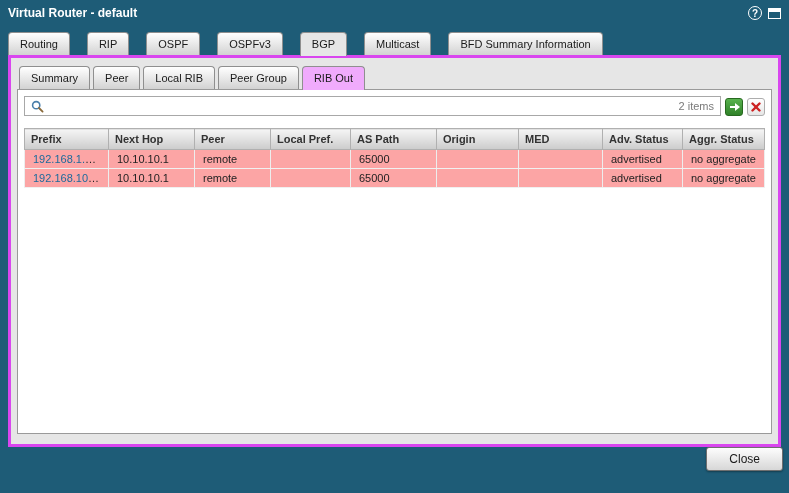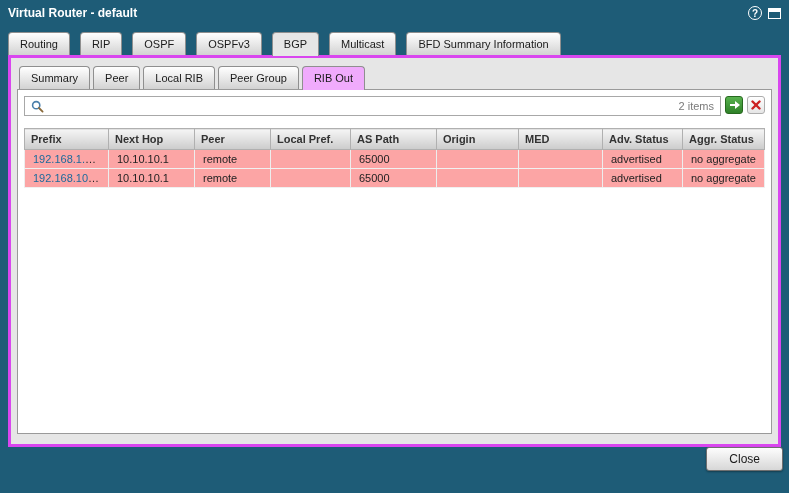--- a/index.html
+++ b/index.html
@@ -29,21 +29,21 @@
   .window-icon {
     width: 13px; height: 11px; border: 1px solid #ffffff; background: transparent;
     position: relative; cursor: pointer;
   }
   .window-icon::before {
     content: ""; position: absolute; left: 0; right: 0; top: 0; height: 3px; background: #ffffff;
   }
 
   
   .tabstrip {
-    display: flex; align-items: flex-end; gap: 10px;
+    display: flex; align-items: flex-end; gap: 17px;
     padding: 6px 8px 0 8px;
   }
   .tab {
     background: linear-gradient(#ffffff, #d2d2d2);
     border: 1px solid #8f8f8f; border-bottom: none;
     border-radius: 4px 4px 0 0;
     padding: 5px 11px;
     color: #1a1a1a; cursor: pointer; white-space: nowrap;
   }
   .tab.active {
@@ -67,21 +67,21 @@
 
   .inner {
     background: #ffffff;
     border: 1px solid #9a9a9a;
     height: 345px;
     padding: 6px;
     position: relative; z-index: 1;
   }
 
   
-  .searchrow { display: flex; align-items: flex-start; gap: 4px; margin-bottom: 12px; }
+  .searchrow { display: flex; align-items: flex-end; gap: 4px; margin-bottom: 12px; }
   .search-box {
     flex: 1; display: flex; align-items: center;
     border: 1px solid #a8a8a8; background: #ffffff;
     height: 20px; padding: 0 6px;
   }
   .search-box .magnifier { flex: 0 0 auto; margin-right: 5px; display: flex; }
   .search-input {
     flex: 1; border: none; outline: none; background: transparent;
     font-family: "Liberation Sans", sans-serif; font-size: 11px; color: #222;
     height: 16px; padding: 0;

